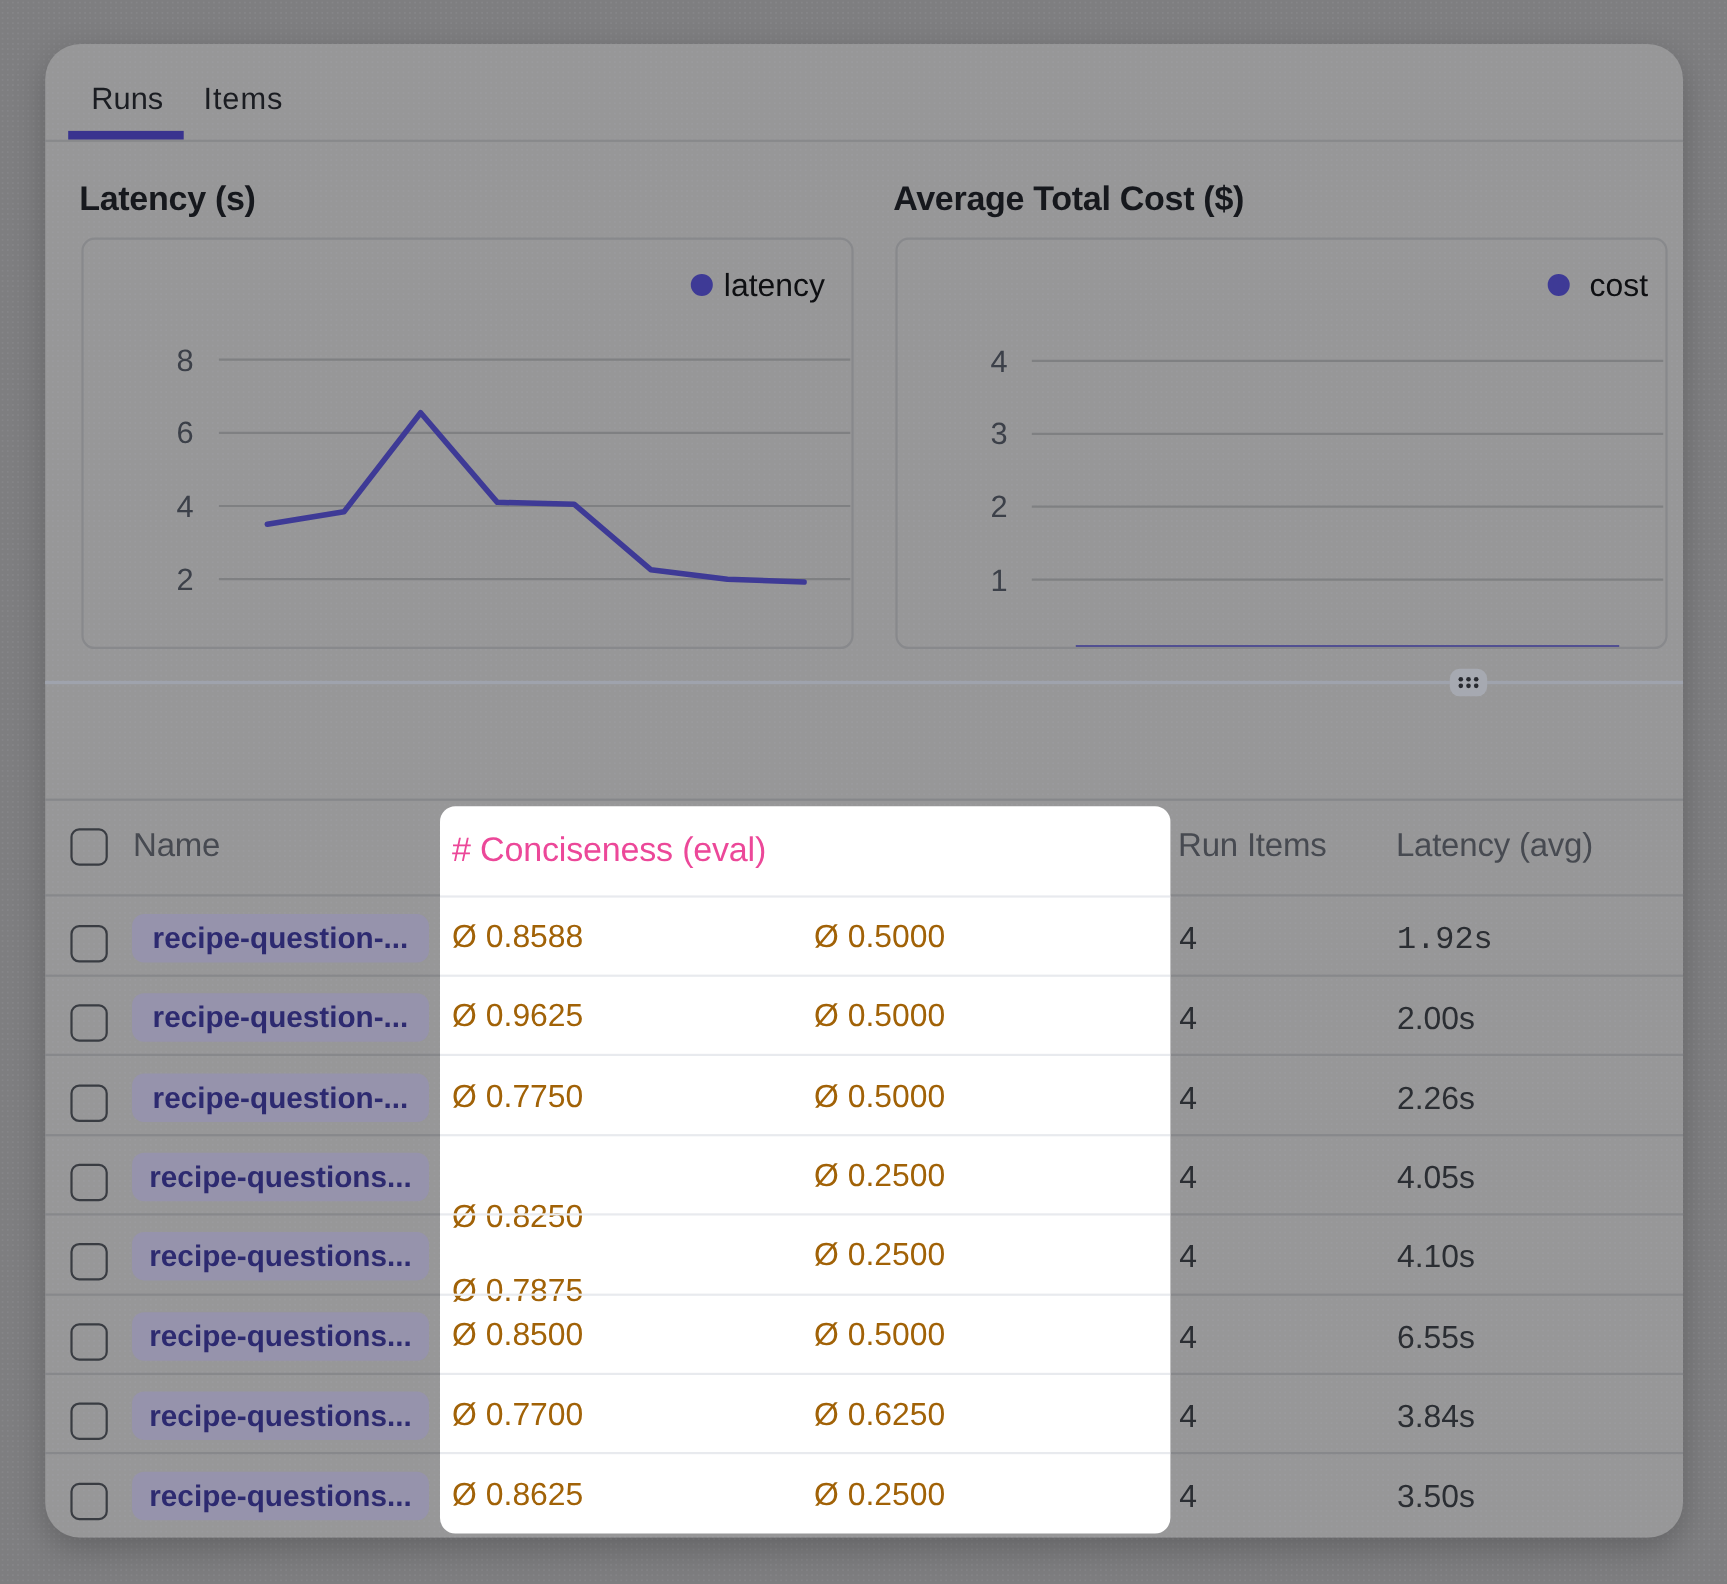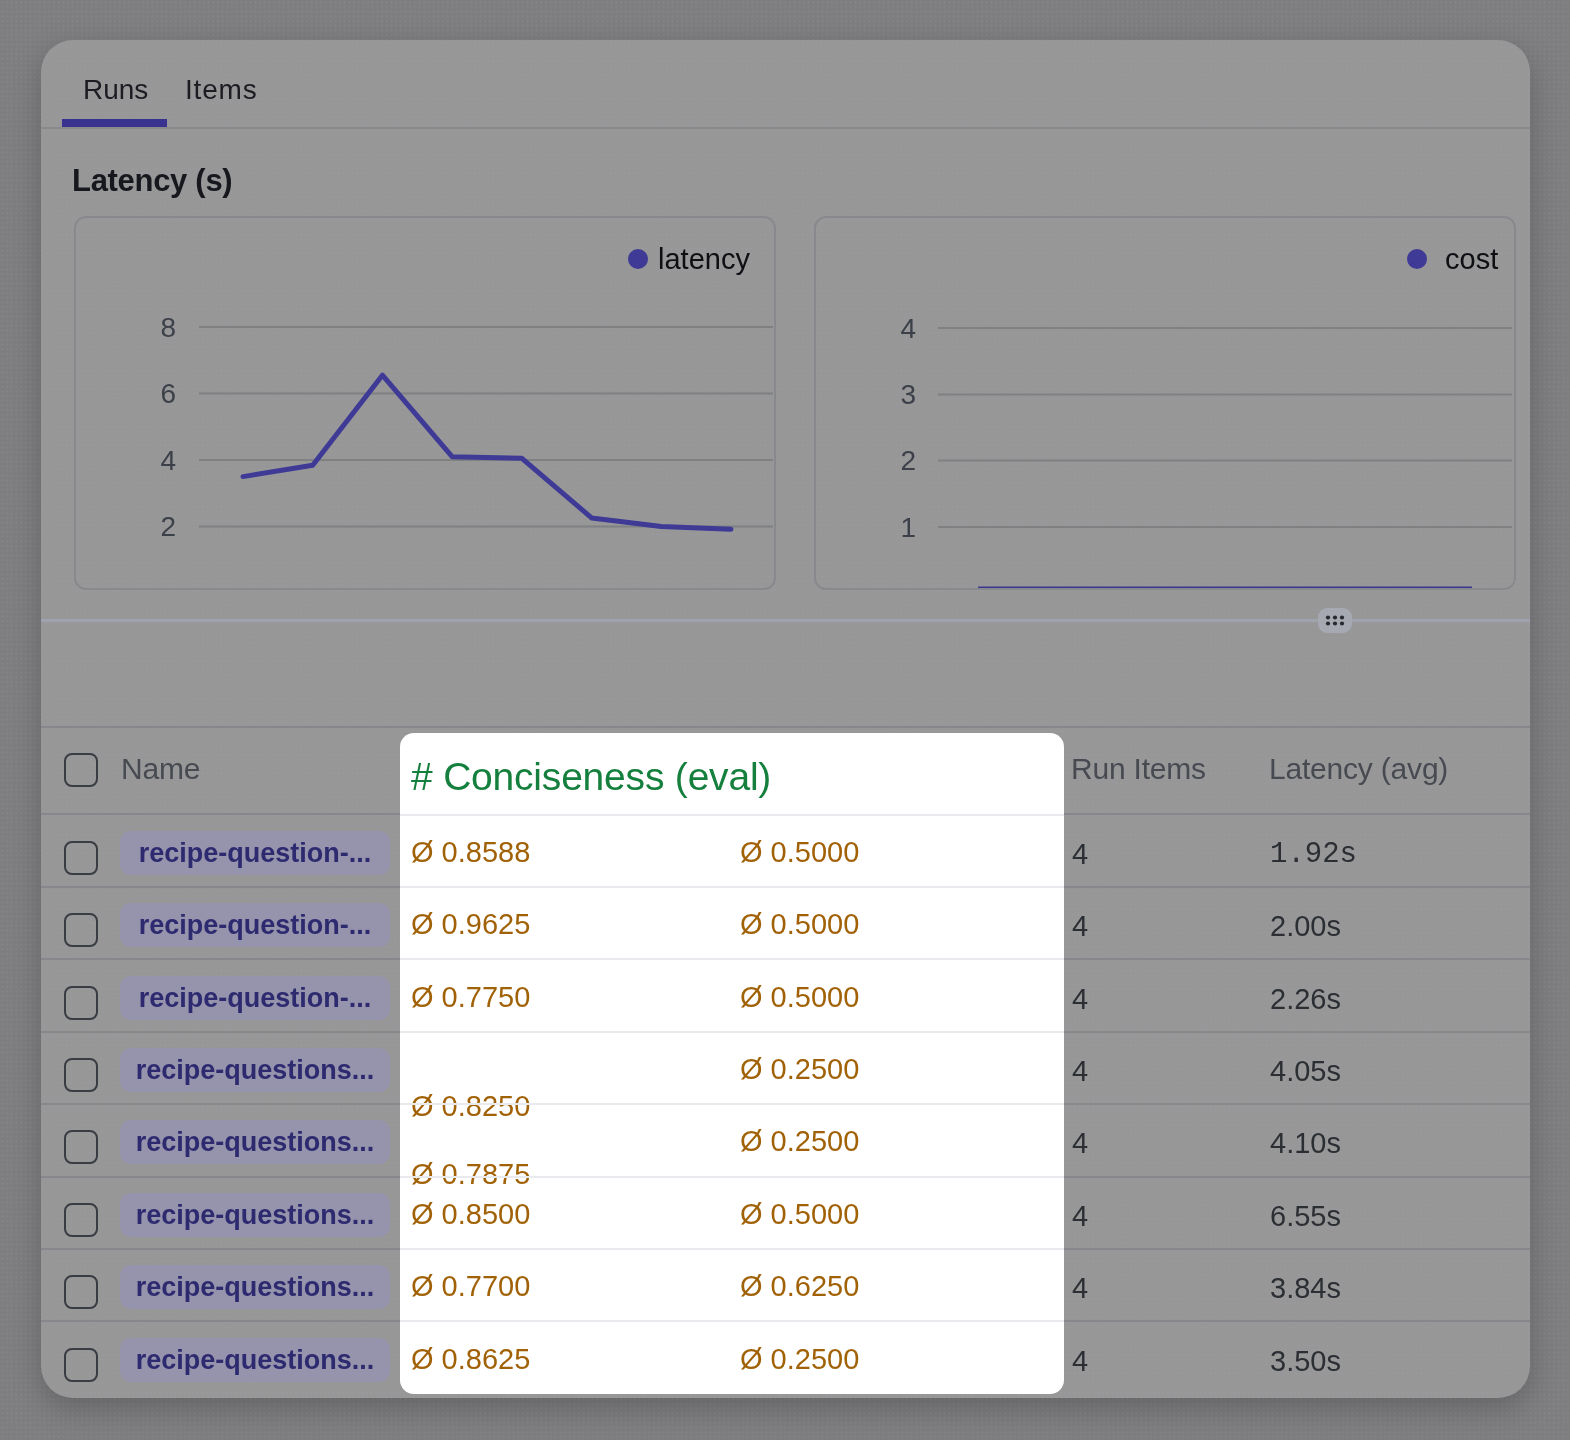--- a/index.html
+++ b/index.html
@@ -26,34 +26,35 @@
   .cell { font-size:29px; color:#2b2e33; }
   .rowline { position:absolute; left:0; width:100%; height:2px; background:#87888b; }
   .cb { position:absolute; left:23px; width:34px; height:34px; border:2.5px solid #393c42; border-radius:8px; }
   .badge { position:absolute; left:79px; width:270px; height:44px; background:#9693ac; border-radius:11px;
            text-align:center; line-height:44px; font-size:27px; font-weight:700; color:#2d2a70; }
   
   .rline { position:absolute; left:41px; top:619px; width:1489px; height:3px; background:#9fa3ad; }
   .rpill { position:absolute; left:1318px; top:608px; width:34px; height:25px; background:#a6a9b1; border-radius:9px; }
   
   .spot { position:absolute; left:400px; top:733px; width:664px; height:661px; background:#ffffff; border-radius:14px; overflow:hidden; }
-  .spot .hdr { color:#15803d; font-size:39px; }
+  .spot .hdr { color:#ec4899; font-size:31px; }
   .spot .cell { color:#a16207; }
   .sline { position:absolute; left:0; width:664px; height:2px; background:#e8eaee; }
 </style>
 </head>
 <body>
   <div class="card">
 
     <div class="abs tab" style="left:42px; top:34px;">Runs</div>
     <div class="abs tab" style="left:144px; top:34px; letter-spacing:0.8px;">Items</div>
     <div class="tabline"></div>
     <div class="tabborder"></div>
 
     <div class="abs charttitle" style="left:31px; top:123px;">Latency (s)</div>
+    <div class="abs charttitle" style="left:771px; top:123px;">Average Total Cost ($)</div>
 
     <div class="panel" style="left:33px; top:176px;">
       <svg width="698" height="370" viewBox="0 0 698 370">
         <line x1="123" y1="109" x2="697" y2="109" stroke="#7f8082" stroke-width="2"></line>
         <line x1="123" y1="175.5" x2="697" y2="175.5" stroke="#7f8082" stroke-width="2"></line>
         <line x1="123" y1="242" x2="697" y2="242" stroke="#7f8082" stroke-width="2"></line>
         <line x1="123" y1="308.5" x2="697" y2="308.5" stroke="#7f8082" stroke-width="2"></line>
         <text x="100" y="119" font-size="28" fill="#3c4049" text-anchor="end">8</text>
         <text x="100" y="185" font-size="28" fill="#3c4049" text-anchor="end">6</text>
         <text x="100" y="252" font-size="28" fill="#3c4049" text-anchor="end">4</text>

